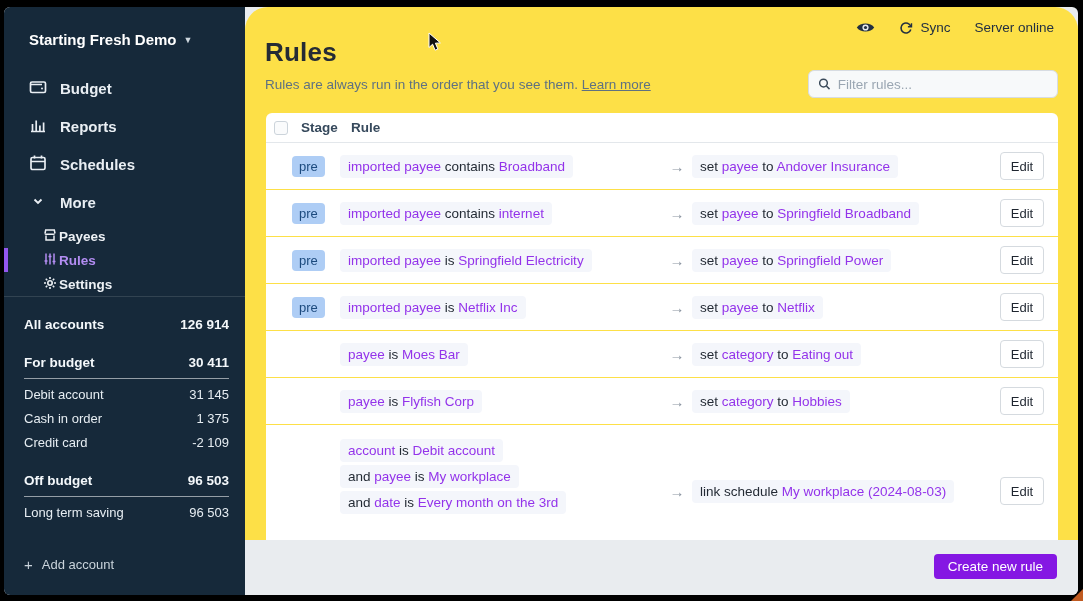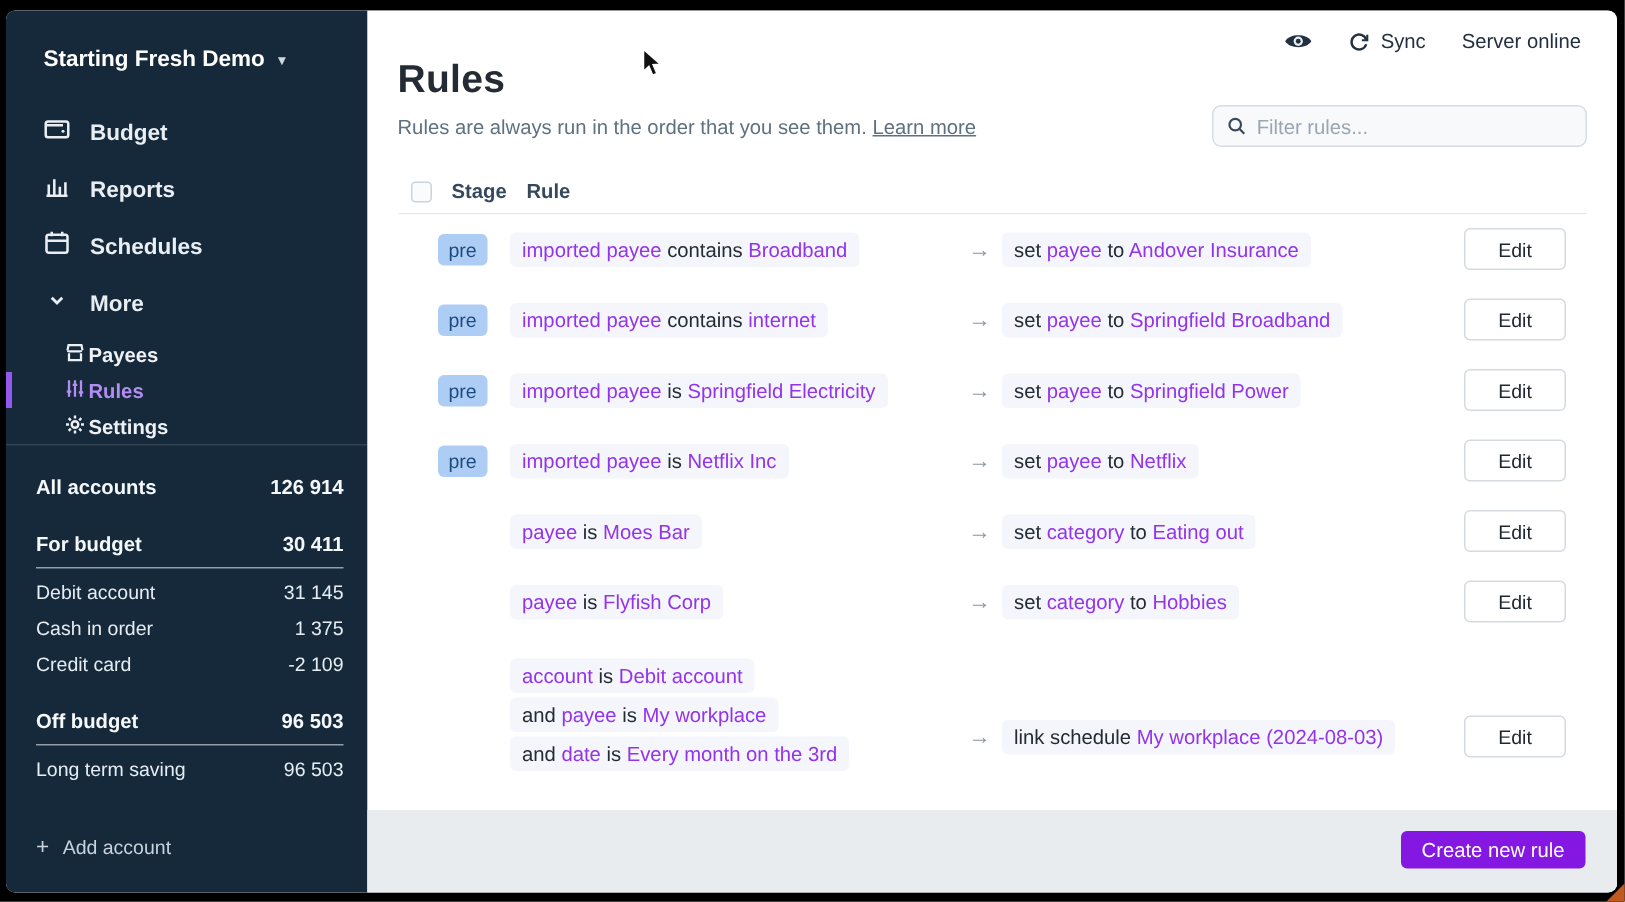--- a/index.html
+++ b/index.html
@@ -20,21 +20,21 @@
 
   .sb-accounts { border-top:1px solid rgba(255,255,255,.12); padding:15px 16px 0 20px; font-size:13px; }
   .acct-row { display:flex; justify-content:space-between; align-items:center; height:24px; color:#e6edf2; }
   .acct-row.bold { font-weight:700; color:#f4f8fb; font-size:13.5px; }
   .acct-row.gap-top { margin-top:15px; }
   .acct-row.underlined { border-bottom:1px solid rgba(255,255,255,.55); height:28px; padding-bottom:5px; margin-bottom:3px; }
   .sb-add { position:absolute; left:20px; bottom:22px; display:flex; align-items:center; gap:9px; font-size:13px; color:#c9d3db; cursor:pointer; }
   .sb-add .plus { font-size:15px; font-weight:400; }
 
   
-  .main { flex:1; position:relative; background:#ffffff; }
+  .main { flex:1; position:relative; background:#fde047;border-radius:23px; }
   .top-right { position:absolute; top:13px; right:24px; display:flex; align-items:center; gap:24px; color:#233041; font-size:13.5px; }
   .tr-item { display:flex; align-items:center; gap:7px; cursor:pointer; }
 
   .page-header { padding:30px 0 0 20px; }
   .page-title { font-size:26px; font-weight:700; color:#252b35; letter-spacing:.2px; }
   .page-sub { margin-top:9px; font-size:13.5px; color:#5f7181; }
   .page-sub a { color:#5f7181; text-decoration:underline; cursor:pointer; }
 
   .filter { position:absolute; top:63px; right:20px; width:250px; height:28px; background:#f7f9fa; border:1px solid #d7dce2; border-radius:6px; display:flex; align-items:center; padding:0 9px; gap:7px; }
   .filter input { border:none; background:transparent; outline:none; font-size:13.5px; color:#333; width:100%; font-family:"Liberation Sans", sans-serif; }
@@ -48,21 +48,21 @@
   .rule-row.multi { min-height:132px; }
   .rule-row .spacer { width:18px; flex:none; }
   .col-badge { width:48px; flex:none; }
   .badge-pre { display:inline-block; background:#aecdf5; color:#1c4a7e; font-size:13px; padding:3px 7px; border-radius:4px; }
   .conds { flex:1; display:flex; flex-direction:column; align-items:flex-start; gap:3px; }
   .rule-row.multi .conds { align-self:flex-start; padding-top:14px; }
   .chip { display:inline-block; background:#f4f6fb; border-radius:4px; padding:4px 8px; font-size:13.5px; color:#242b35; white-space:nowrap; }
   .chip .f { color:#9333ea; }
   .col-arrow { width:30px; flex:none; text-align:center; color:#8b95a1; font-size:15px; }
   .col-action { width:308px; flex:none; }
-  .edit-btn { width:68px; height:28px; flex:none; background:#fff; border:1px solid #d5dadf; border-radius:4px; font-size:13px; color:#1f2630; cursor:pointer; display:flex; align-items:center; justify-content:center; font-family:"Liberation Sans", sans-serif; }
+  .edit-btn { width:44px; height:28px; flex:none; background:#fff; border:1px solid #d5dadf; border-radius:4px; font-size:13px; color:#1f2630; cursor:pointer; display:flex; align-items:center; justify-content:center; font-family:"Liberation Sans", sans-serif; }
 
   .footer { position:absolute; left:0; right:0; bottom:0; height:55px; background:#e9ecef; }
   .create-btn { position:absolute; top:14px; right:21px; height:25px; padding:0 14px; background:#8517e3; color:#fff; border:none; border-radius:4px; font-size:13.5px; cursor:pointer; font-family:"Liberation Sans", sans-serif; }
   .corner { position:absolute; right:0; bottom:0; width:0; height:0; border-left:12px solid transparent; border-bottom:12px solid #c05a20; }
   .cursor { position:absolute; left:183px; top:25px; pointer-events:none; }
 </style>
 </head>
 <body>
 
 <div class="window">

